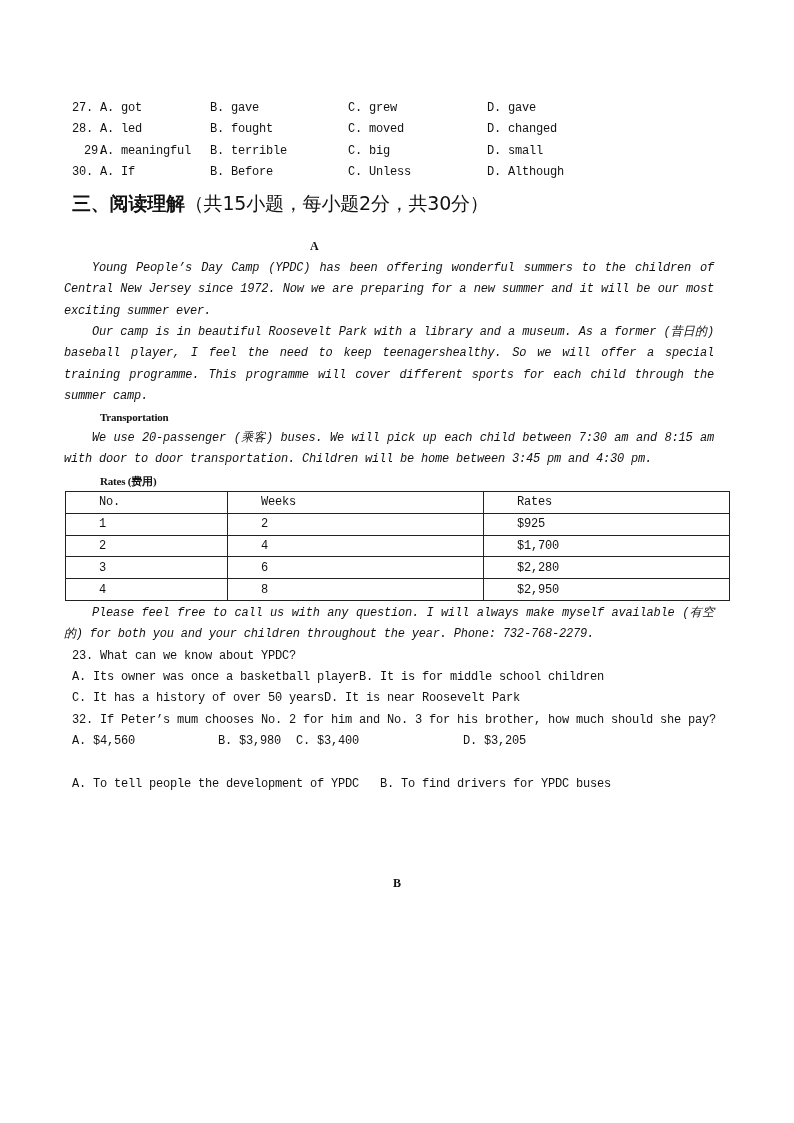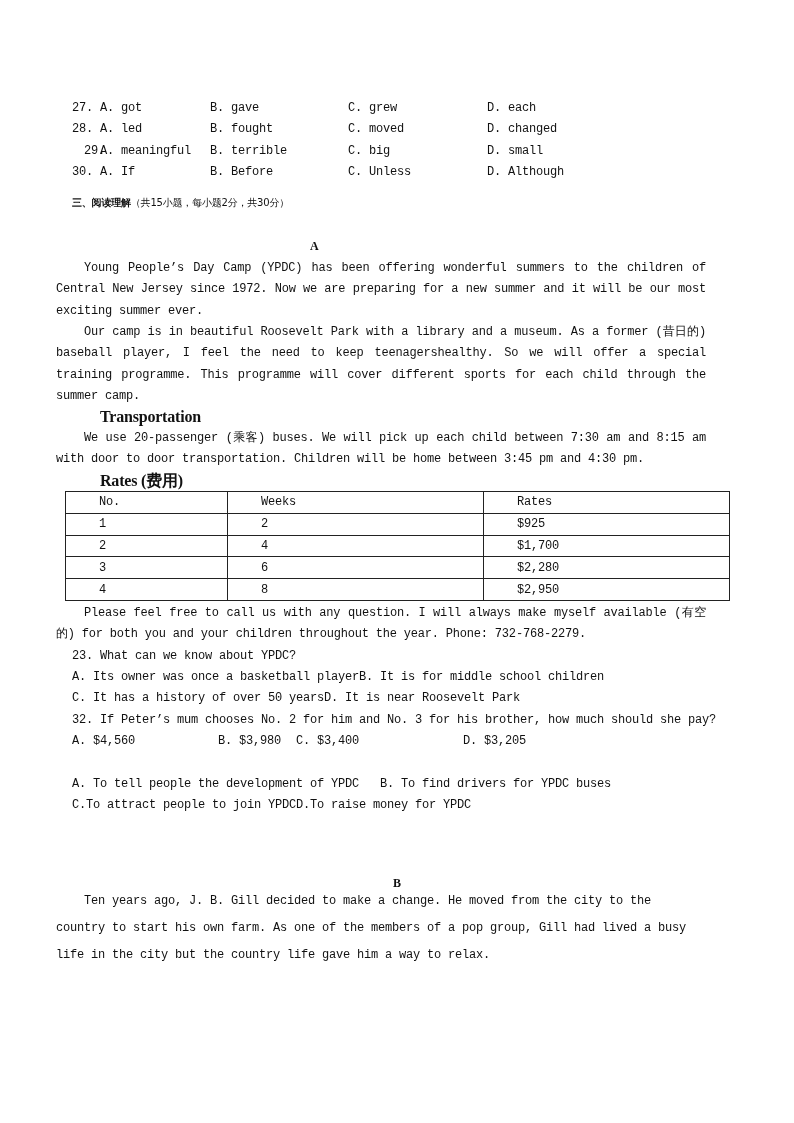--- a/index.html
+++ b/index.html
@@ -2,48 +2,48 @@
 <html><head>
 <meta charset="utf-8">
 <style>
   html, body { margin: 0; padding: 0; background: #ffffff; }
   body { width: 794px; height: 1123px; position: relative; overflow: hidden;
          font-family: "DejaVu Sans Mono", "Liberation Mono", monospace; color: #111; }
   .page { position: absolute; left: 0; top: 0; width: 716px; height: 1123px; }
   .mono { font-family: "Liberation Mono", "DejaVu Sans Mono", monospace; font-size: 12px; letter-spacing: -0.2px; }
   .opt-row { position: absolute; left: 72px; height: 18px; line-height: 18px; white-space: nowrap; }
   .opt-row span { position: absolute; top: 0; white-space: nowrap; }
-  .section-title { position: absolute; left: 72px; top: 194px; font-size: 10px; line-height: 18px;
+  .section-title { position: absolute; left: 72px; top: 194px; font-size: 19px; line-height: 18px;
                    font-family: "DejaVu Sans", sans-serif; white-space: nowrap; }
   .section-title b { font-weight: 700; }
   .passage-letter { position: absolute; font-weight: 700; font-size: 12px;
                     font-family: "Liberation Serif", "DejaVu Serif", serif; }
-  .para { position: absolute; left: 56px; width: 650px; font-size: 12px; line-height: 21.3px;
-          text-align: justify; text-indent: 28px; letter-spacing: -0.2px; }
+  .para { position: absolute; left: 64px; width: 650px; font-size: 12px; line-height: 21.3px;
+          text-align: justify; text-indent: 28px; letter-spacing: -0.2px; font-style: italic; }
   .para-b { line-height: 27px; }
-  .heading { position: absolute; left: 100px; font-weight: 700; font-size: 16px;
+  .heading { position: absolute; left: 100px; font-weight: 700; font-size: 11px;
              font-family: "Liberation Serif", "DejaVu Serif", serif; line-height: 18px; }
   .line { position: absolute; left: 72px; font-size: 12px; line-height: 18px; white-space: nowrap; letter-spacing: -0.2px; }
   table.rates { position: absolute; left: 65px; top: 491px; width: 665px; border-collapse: collapse;
                 font-size: 12px; }
   table.rates td { border: 1px solid #222; height: 20.8px; padding: 0 0 0 33px; vertical-align: middle; line-height: 20px; }
   table.rates td.c1 { width: 128px; }
   table.rates td.c2 { width: 222px; }
 </style>
 </head>
 <body>
 
 <div class="page mono">
 
   <div class="opt-row" style="top:99px;">
     <span style="left:0;">27.</span>
     <span style="left:28px;">A. got</span>
     <span style="left:138px;">B. gave</span>
     <span style="left:276px;">C. grew</span>
-    <span style="left:415px;">D. each</span>
+    <span style="left:415px;">D. gave</span>
   </div>
   <div class="opt-row" style="top:120px;">
     <span style="left:0;">28.</span>
     <span style="left:28px;">A. led</span>
     <span style="left:138px;">B. fought</span>
     <span style="left:276px;">C. moved</span>
     <span style="left:415px;">D. changed</span>
   </div>
   <div class="opt-row" style="top:142px;">
     <span style="left:12px;">29.</span>
@@ -110,18 +110,16 @@
   <div class="line" style="top:668px;">A. Its owner was once a basketball playerB. It is for middle school children</div>
   <div class="line" style="top:689px;">C. It has a history of over 50 yearsD. It is near Roosevelt Park</div>
 
   <div class="line" style="top:711px;">32. If Peter’s mum chooses No. 2 for him and No. 3 for his brother, how much should she pay?</div>
   <div class="line" style="top:732px; left:72px;">A. $4,560</div>
   <div class="line" style="top:732px; left:218px;">B. $3,980</div>
   <div class="line" style="top:732px; left:296px;">C. $3,400</div>
   <div class="line" style="top:732px; left:463px;">D. $3,205</div>
 
   <div class="line" style="top:775px; white-space:pre;">A. To tell people the development of YPDC   B. To find drivers for YPDC buses</div>
-  <div class="line" style="top:796px;">C.To attract people to join YPDCD.To raise money for YPDC</div>
 
   <div class="passage-letter" style="left:393px; top:876px;">B</div>
-  <div class="para para-b" style="top:888px; width:640px; text-align:left;">Ten years ago, J. B. Gill decided to make a change. He moved from the city to the country to start his own farm. As one of the members of a pop group, Gill had lived a busy life in the city but the country life gave him a way to relax.</div>
 
 </div>
 
 </body></html>

